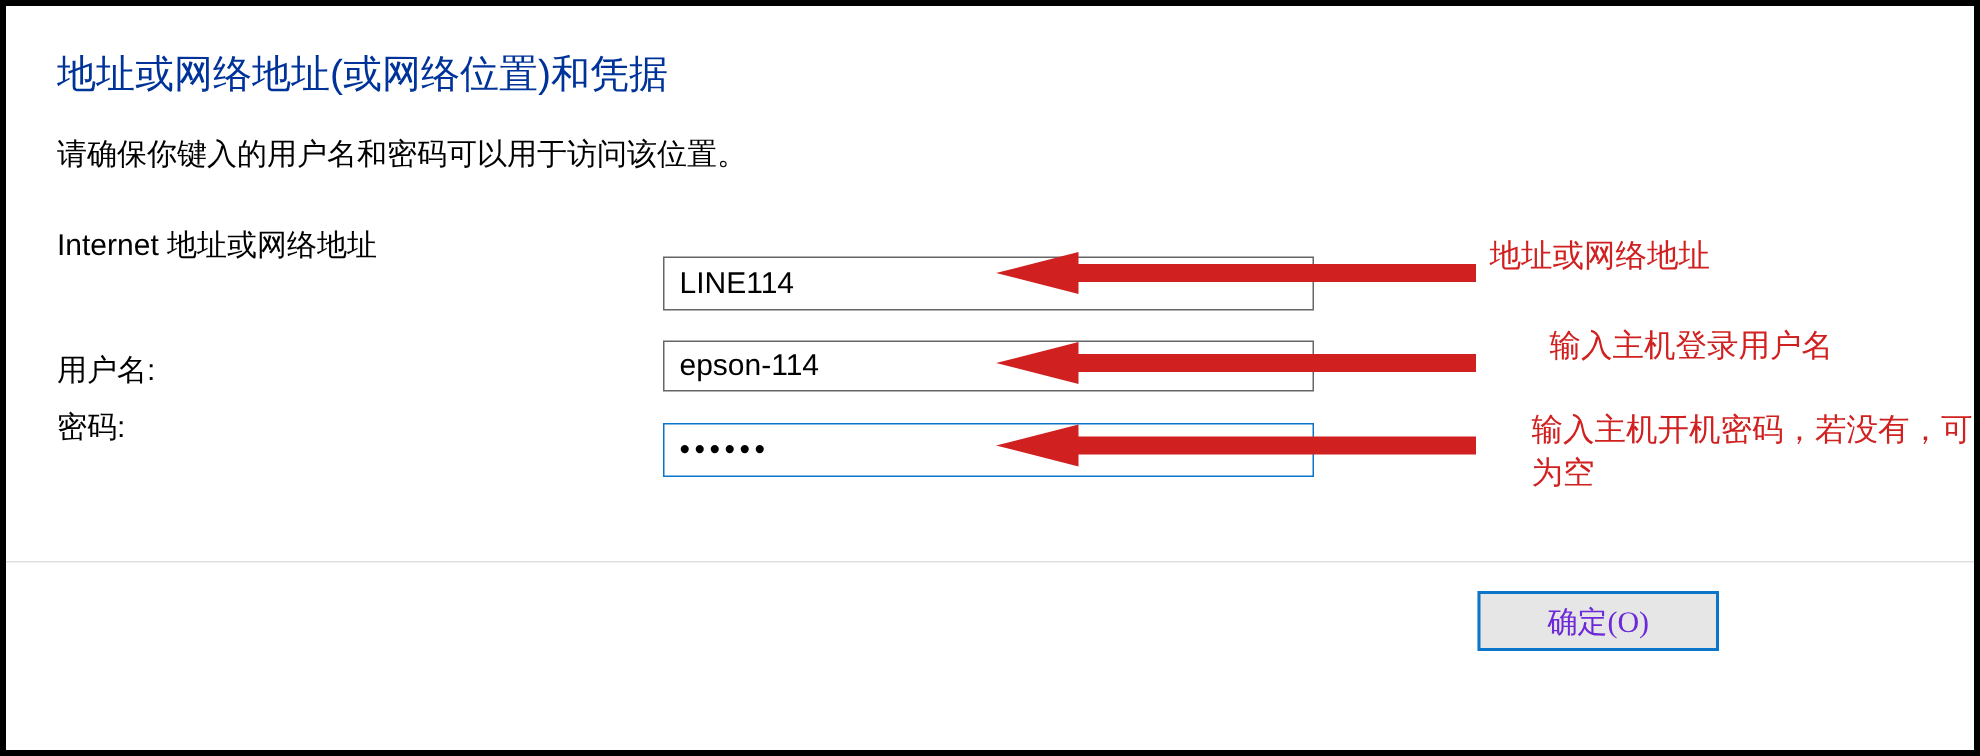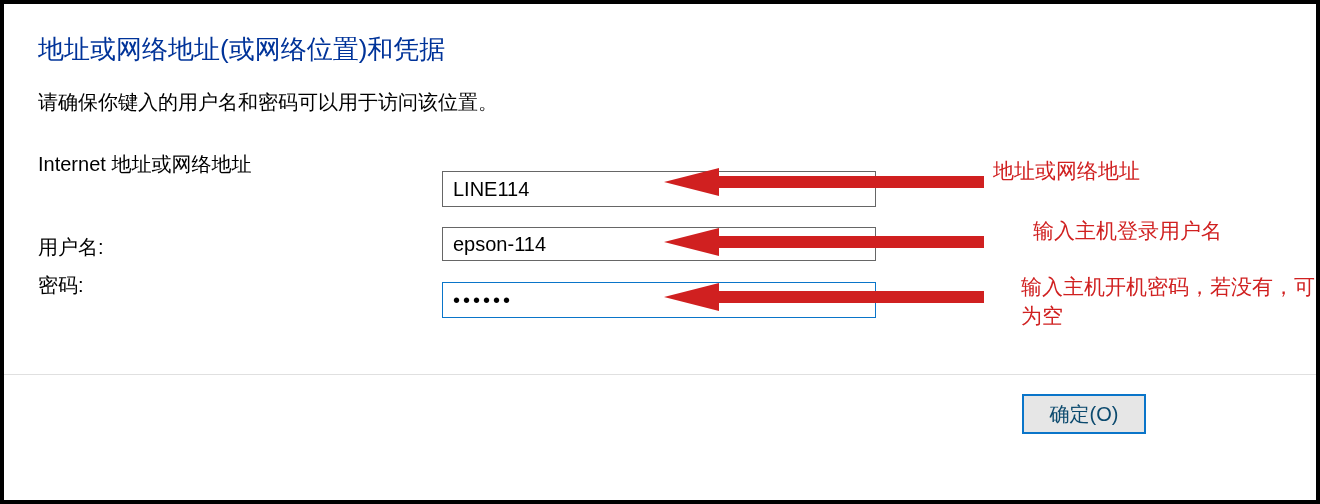--- a/index.html
+++ b/index.html
@@ -93,26 +93,26 @@
       border-top: 1px solid #e0e0e0;
     }
     .button-row {
       position: absolute;
       top: 390px;
       right: 170px;
       display: flex;
       gap: 14px;
     }
     .btn {
-      width: 124px;
+      width: 161px;
       height: 40px;
       font-size: 20px;
-      font-family: Liberation Sans, sans-serif;
+      font-family: Liberation Serif, serif;
       background: #e6e6e6;
-      color: #0c4a6e;
+      color: #6d28d9;
       border: 1px solid #333;
       cursor: pointer;
     }
     .btn.primary { border: 2px solid #0a75c9; }
   </style>
 </head>
 <body>
 
 <div class="dialog">
   <div class="title">地址或网络地址(或网络位置)和凭据</div>

